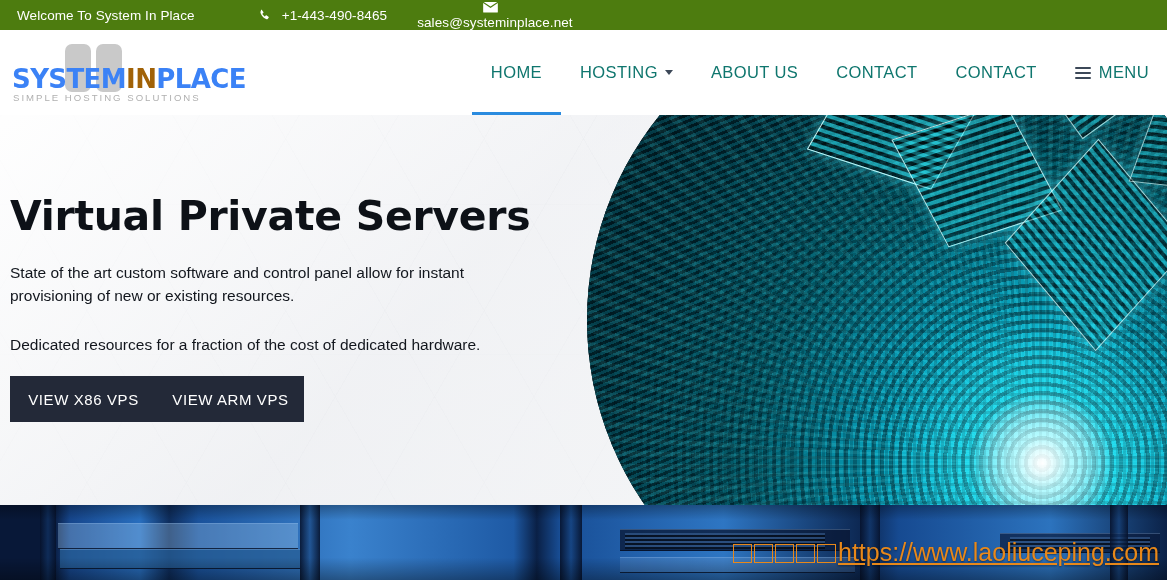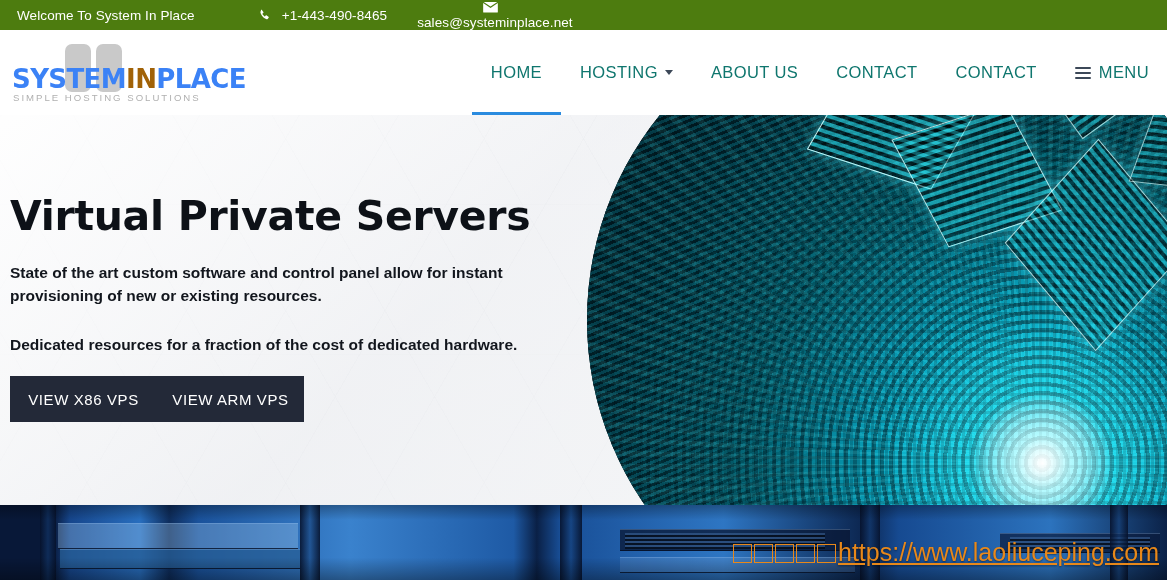--- a/index.html
+++ b/index.html
@@ -207,21 +207,21 @@
     color: #0d1117;
     letter-spacing: -0.3px;
     line-height: 1;
     font-family: "DejaVu Sans", sans-serif;
     white-space: nowrap;
   }
   .hero-para {
     position: absolute;
     left: 0;
     font-size: 15.5px;
-    font-weight: bold;
+    font-weight: normal;
     color: #12161d;
     line-height: 22.5px;
     width: 520px;
   }
   .hero-para.p1 { top: 147px; }
   .hero-para.p2 { top: 219px; }
 
   .hero-buttons {
     position: absolute;
     left: 0;

